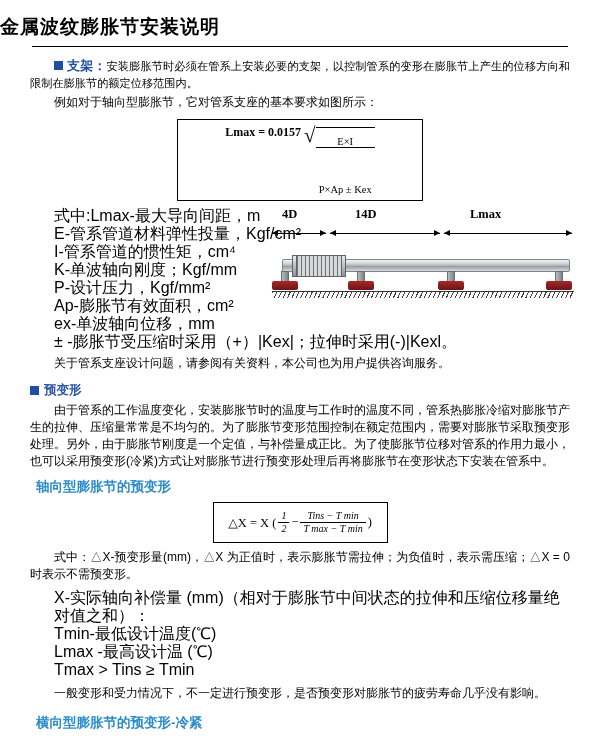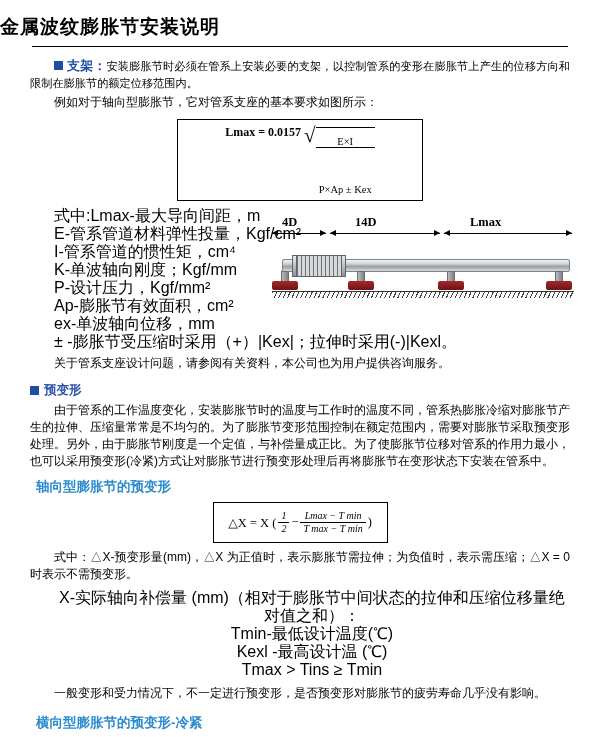--- a/index.html
+++ b/index.html
@@ -188,21 +188,21 @@
   }
   .fig-labels {
     position: relative;
     height: 16px;
     font-family: "Liberation Serif", serif;
     font-weight: bold;
     font-size: 12.5px;
   }
   .fig-labels span {
     position: absolute;
-    top: 8px;
+    top: 0;
   }
   .fig-row {
     position: relative;
     height: 90px;
     margin-top: 2px;
   }
   .arrow-line {
     position: absolute;
     top: 8px;
     height: 1px;
@@ -386,33 +386,33 @@
 
     <div class="formula-box-2">
       <span class="eqn-x" style="justify-content:center;">
         <span>△X = X (</span>
         <span class="frac-plain">
           <span class="num">1</span>
           <span class="den">2</span>
         </span>
         <span>−</span>
         <span class="frac-plain">
-          <span class="num">Lmax − T min</span>
+          <span class="num">Tins − T min</span>
           <span class="den">T max − T min</span>
         </span>
         <span>)</span>
       </span>
     </div>
 
     <p class="indent" style="margin-top:6px;">式中：△X-预变形量(mm)，△X 为正值时，表示膨胀节需拉伸；为负值时，表示需压缩；△X = 0 时表示不需预变形。</p>
 
-    <div class="list" style="margin-top:6px;text-align:center;">
+    <div class="list" style="margin-top:6px;">
       <div>X-实际轴向补偿量 (mm)（相对于膨胀节中间状态的拉伸和压缩位移量绝对值之和）：</div>
       <div>Tmin-最低设计温度(℃)</div>
-      <div>Kexl -最高设计温 (℃)</div>
+      <div>Lmax -最高设计温 (℃)</div>
       <div>Tmax &gt; Tins ≥ Tmin</div>
     </div>
 
     <p class="indent" style="margin-top:6px;">一般变形和受力情况下，不一定进行预变形，是否预变形对膨胀节的疲劳寿命几乎没有影响。</p>
 
     <div class="sub-head" style="margin-top:12px;">横向型膨胀节的预变形-冷紧</div>
 
     <div class="formula-box-3">
       <span class="eqn-x" style="justify-content:center;">
         <span>△Y =</span>

